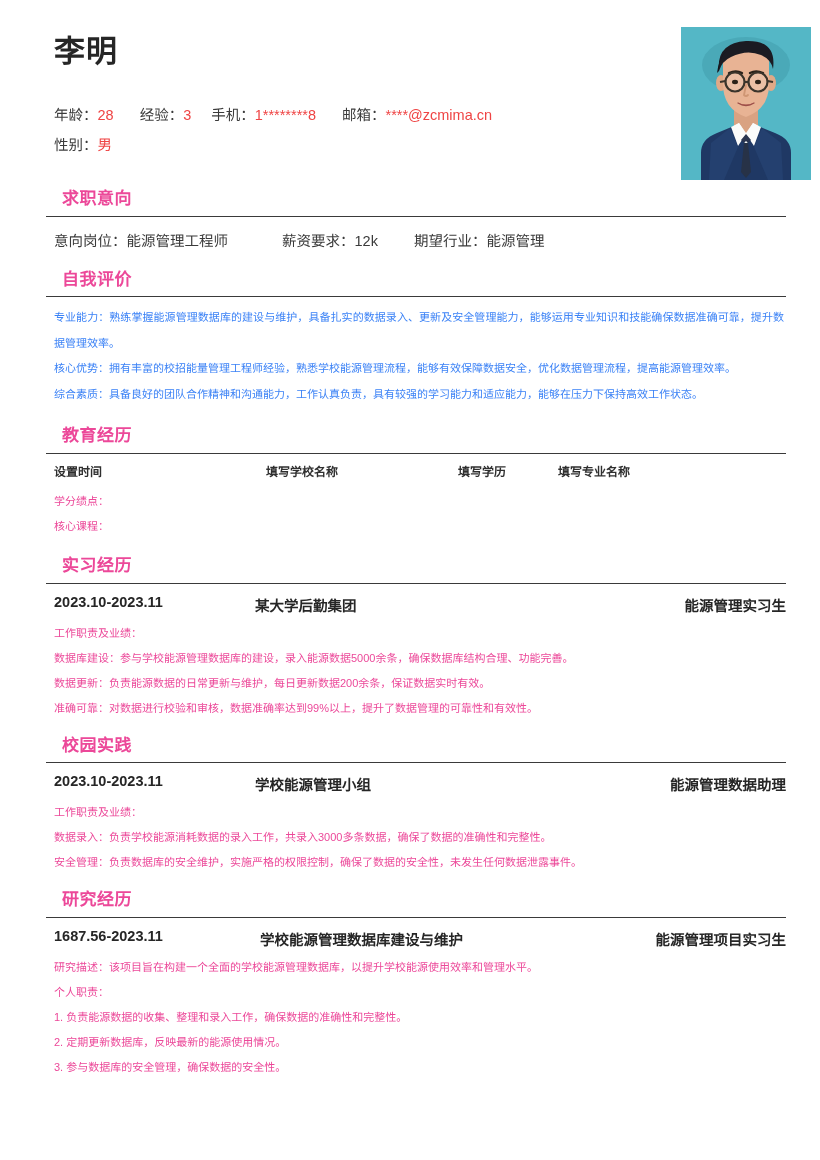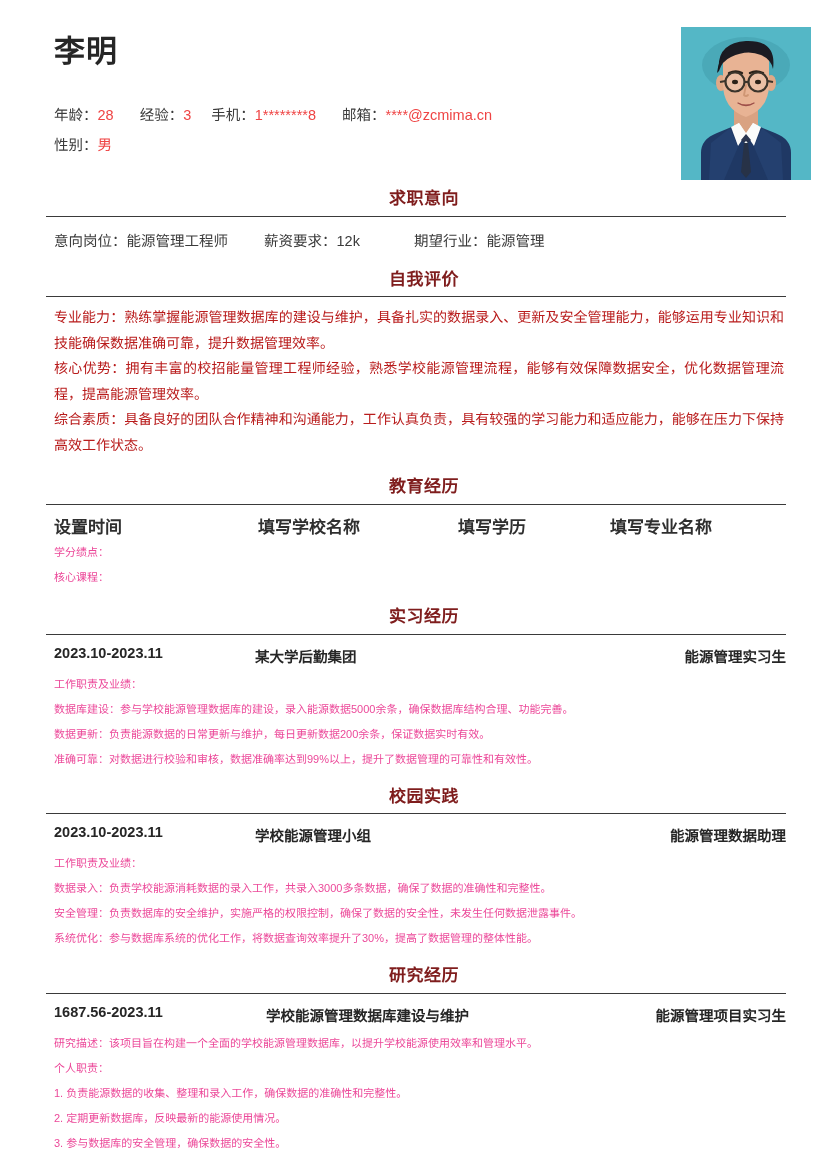--- a/index.html
+++ b/index.html
@@ -65,91 +65,90 @@
     background: #54b7c6;
     overflow: hidden;
   }
   .photo svg { display: block; }
 
   
   .section { margin-top: 0; }
   .sec-head {
     font-size: 17px;
     font-weight: bold;
-    color: #7f1d1d;
+    color: #ec4899;
     padding-left: 16px;
     letter-spacing: .5px;
     line-height: 1.1;
-    text-align: center;
   }
   .sec-rule {
     border-top: 1.6px solid #3a3a3a;
     margin-top: 7px;
     margin-bottom: 0;
     width: 100%;
   }
 
   
   .body-line {
     font-size: 11px;
     line-height: 25px;
     color: #ec4899;
     padding-left: 8px;
     white-space: nowrap;
   }
   .para {
-    font-size: 14px;
+    font-size: 11px;
     line-height: 25.5px;
-    color: #b91c1c;
+    color: #3b82f6;
     padding-left: 8px;
     padding-right: 2px;
     text-align: justify;
   }
 
   
   .intent-row {
     position: relative;
     height: 26px;
     padding-left: 8px;
     font-size: 14.5px;
     color: #3b3b3b;
     white-space: nowrap;
     text-align: center;
   }
   .intent-a { position: absolute; left: 8px; }
-  .intent-b { position: absolute; left: 218px; }
+  .intent-b { position: absolute; left: 236px; }
   .intent-c { position: absolute; left: 368px; }
 
   
   .edu-head {
     position: relative;
     height: 27px;
-    font-size: 17px;
+    font-size: 12px;
     font-weight: bold;
     color: #2f2f2f;
     white-space: nowrap;
   }
   .edu-c1 { position: absolute; left: 8px; }
-  .edu-c2 { position: absolute; left: 212px; }
+  .edu-c2 { position: absolute; left: 220px; }
   .edu-c3 { position: absolute; left: 412px; }
-  .edu-c4 { position: absolute; left: 564px; }
+  .edu-c4 { position: absolute; left: 512px; }
 
   
   .exp-head {
     position: relative;
     height: 27px;
     font-size: 14.5px;
     font-weight: bold;
     color: #262626;
     white-space: nowrap;
   }
   .exp-date { position: absolute; left: 8px; }
   .exp-org  { position: absolute; left: 209px; }
   .exp-role { position: absolute; right: 0px; }
-  .exp-org.wide { left: 220px; text-align: center; }
+  .exp-org.wide { left: 214px; text-align: center; }
 
   .spacer-8  { height: 8px; }
   .spacer-10 { height: 10px; }
   .spacer-12 { height: 12px; }
   .spacer-16 { height: 16px; }
   .spacer-18 { height: 18px; }
   .spacer-20 { height: 20px; }
 </style>
 </head>
 <body>
@@ -276,21 +275,20 @@
     <div class="sec-rule"></div>
     <div class="spacer-10"></div>
     <div class="exp-head">
       <span class="exp-date">2023.10-2023.11</span>
       <span class="exp-org">学校能源管理小组</span>
       <span class="exp-role">能源管理数据助理</span>
     </div>
     <div class="body-line">工作职责及业绩：</div>
     <div class="body-line">数据录入：负责学校能源消耗数据的录入工作，共录入3000多条数据，确保了数据的准确性和完整性。</div>
     <div class="body-line">安全管理：负责数据库的安全维护，实施严格的权限控制，确保了数据的安全性，未发生任何数据泄露事件。</div>
-    <div class="body-line">系统优化：参与数据库系统的优化工作，将数据查询效率提升了30%，提高了数据管理的整体性能。</div>
   </div>
 
   <div class="spacer-16"></div>
 
   <div class="section">
     <div class="sec-head">研究经历</div>
     <div class="sec-rule"></div>
     <div class="spacer-10"></div>
     <div class="exp-head">
       <span class="exp-date">1687.56-2023.11</span>

